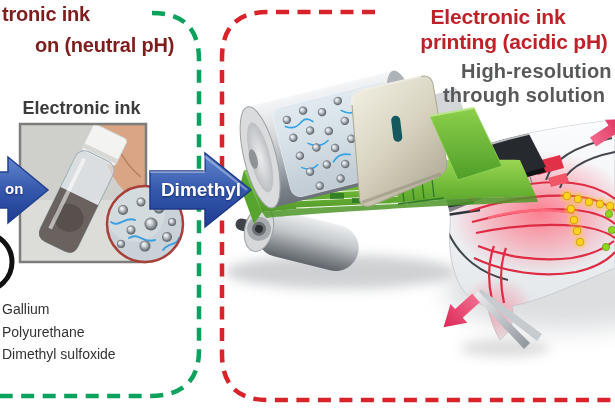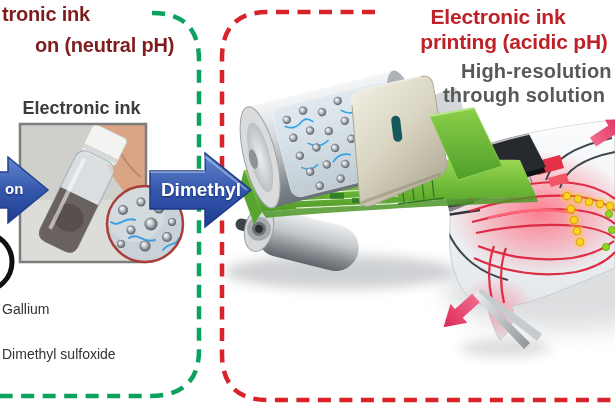--- a/index.html
+++ b/index.html
@@ -364,20 +364,21 @@
     <path d="M150,172 L204,172 L204,156 L247,190" fill="none" stroke="#ffffff" stroke-opacity="0.35" stroke-width="2"></path>
   </g>
 </svg>
 
 <div class="t green-title" style="left:2px;top:3px;">tronic ink</div>
 <div class="t green-title" style="left:0px;top:34px;margin-left:35px;">on (neutral pH)</div>
 
 <div class="t ink-label" style="left:14px;top:99px;">Electronic ink</div>
 
 <div class="t legend-item" style="left:2px;top:302px;">Gallium</div>
+<div class="t legend-item" style="left:2px;top:325px;">Polyurethane</div>
 <div class="t legend-item" style="left:2px;top:347px;">Dimethyl sulfoxide</div>
 
 <div id="incoming-label" class="t arrow-label" style="left:5px;top:181px;">on</div>
 <div id="printing-label" class="t arrow-label" style="left:155px;top:180px;">Dimethyl</div>
 
 <div class="t red-title" style="left:383px;top:5px;">Electronic ink</div>
 <div class="t red-title" style="left:399px;top:30px;">printing (acidic pH)</div>
 
 <div class="t caption" style="left:443px;top:84px;">through solution</div>
 <div class="t caption" style="left:461px;top:60px;">High-resolution</div>

